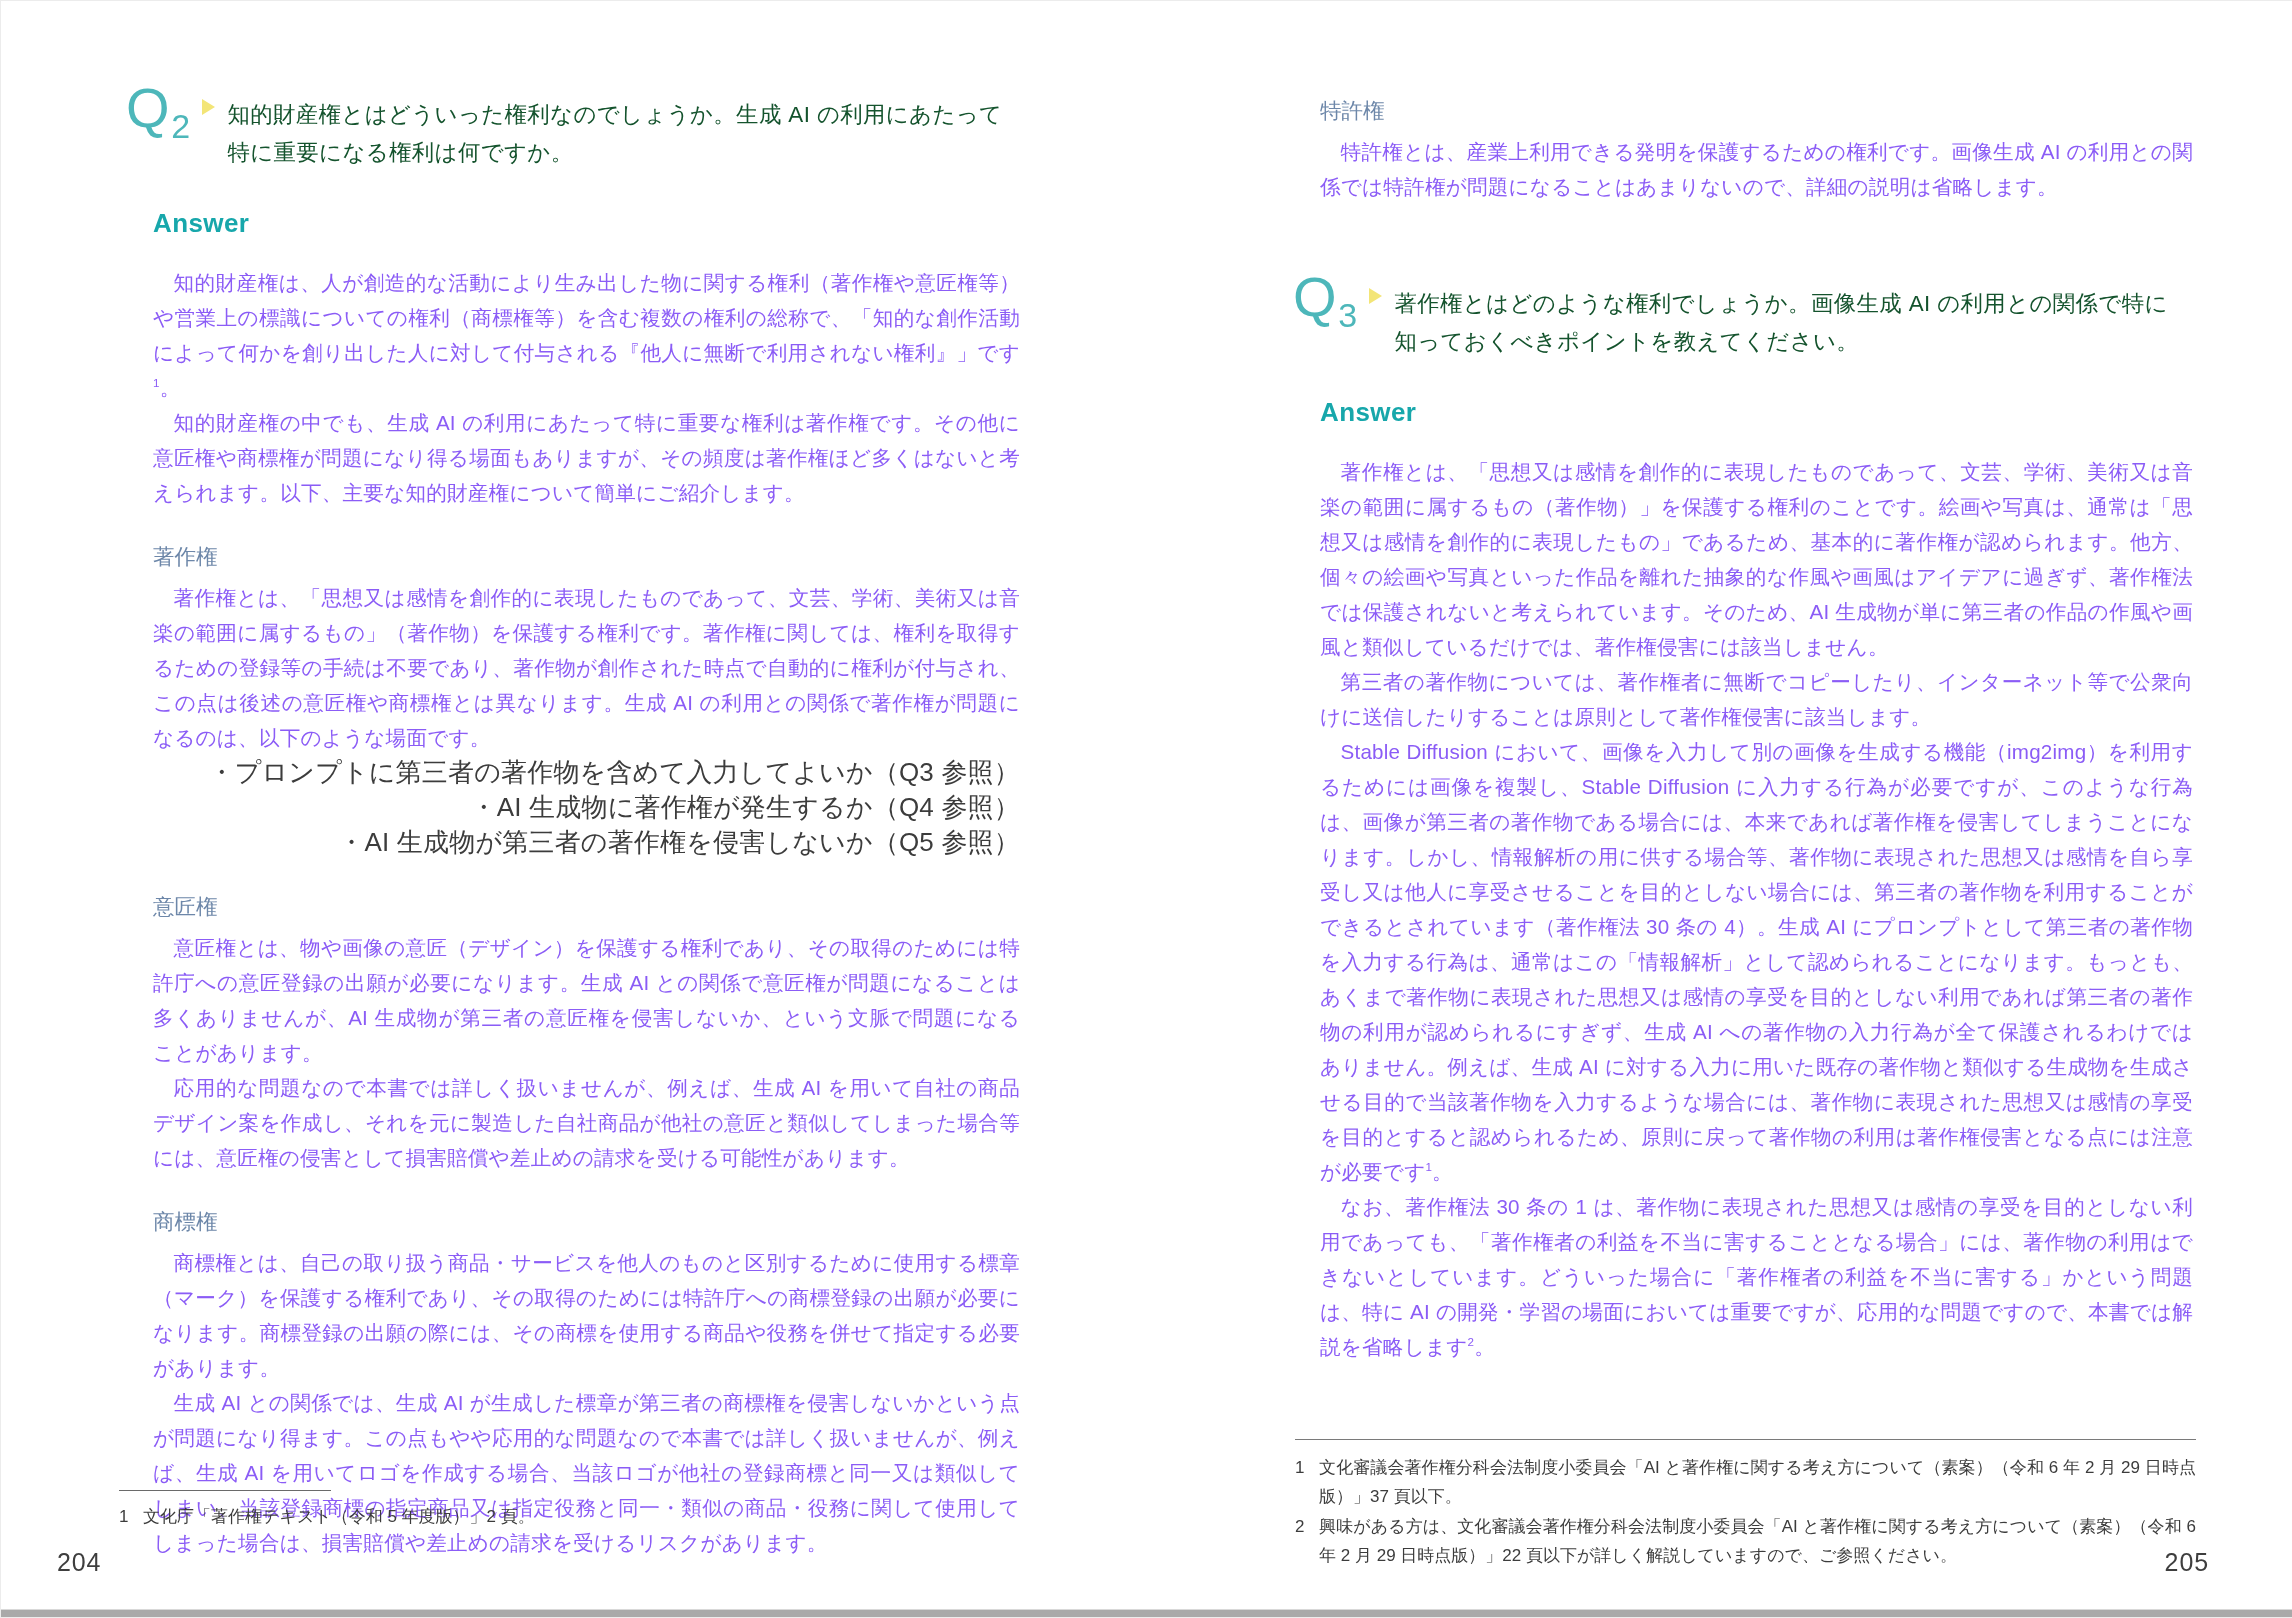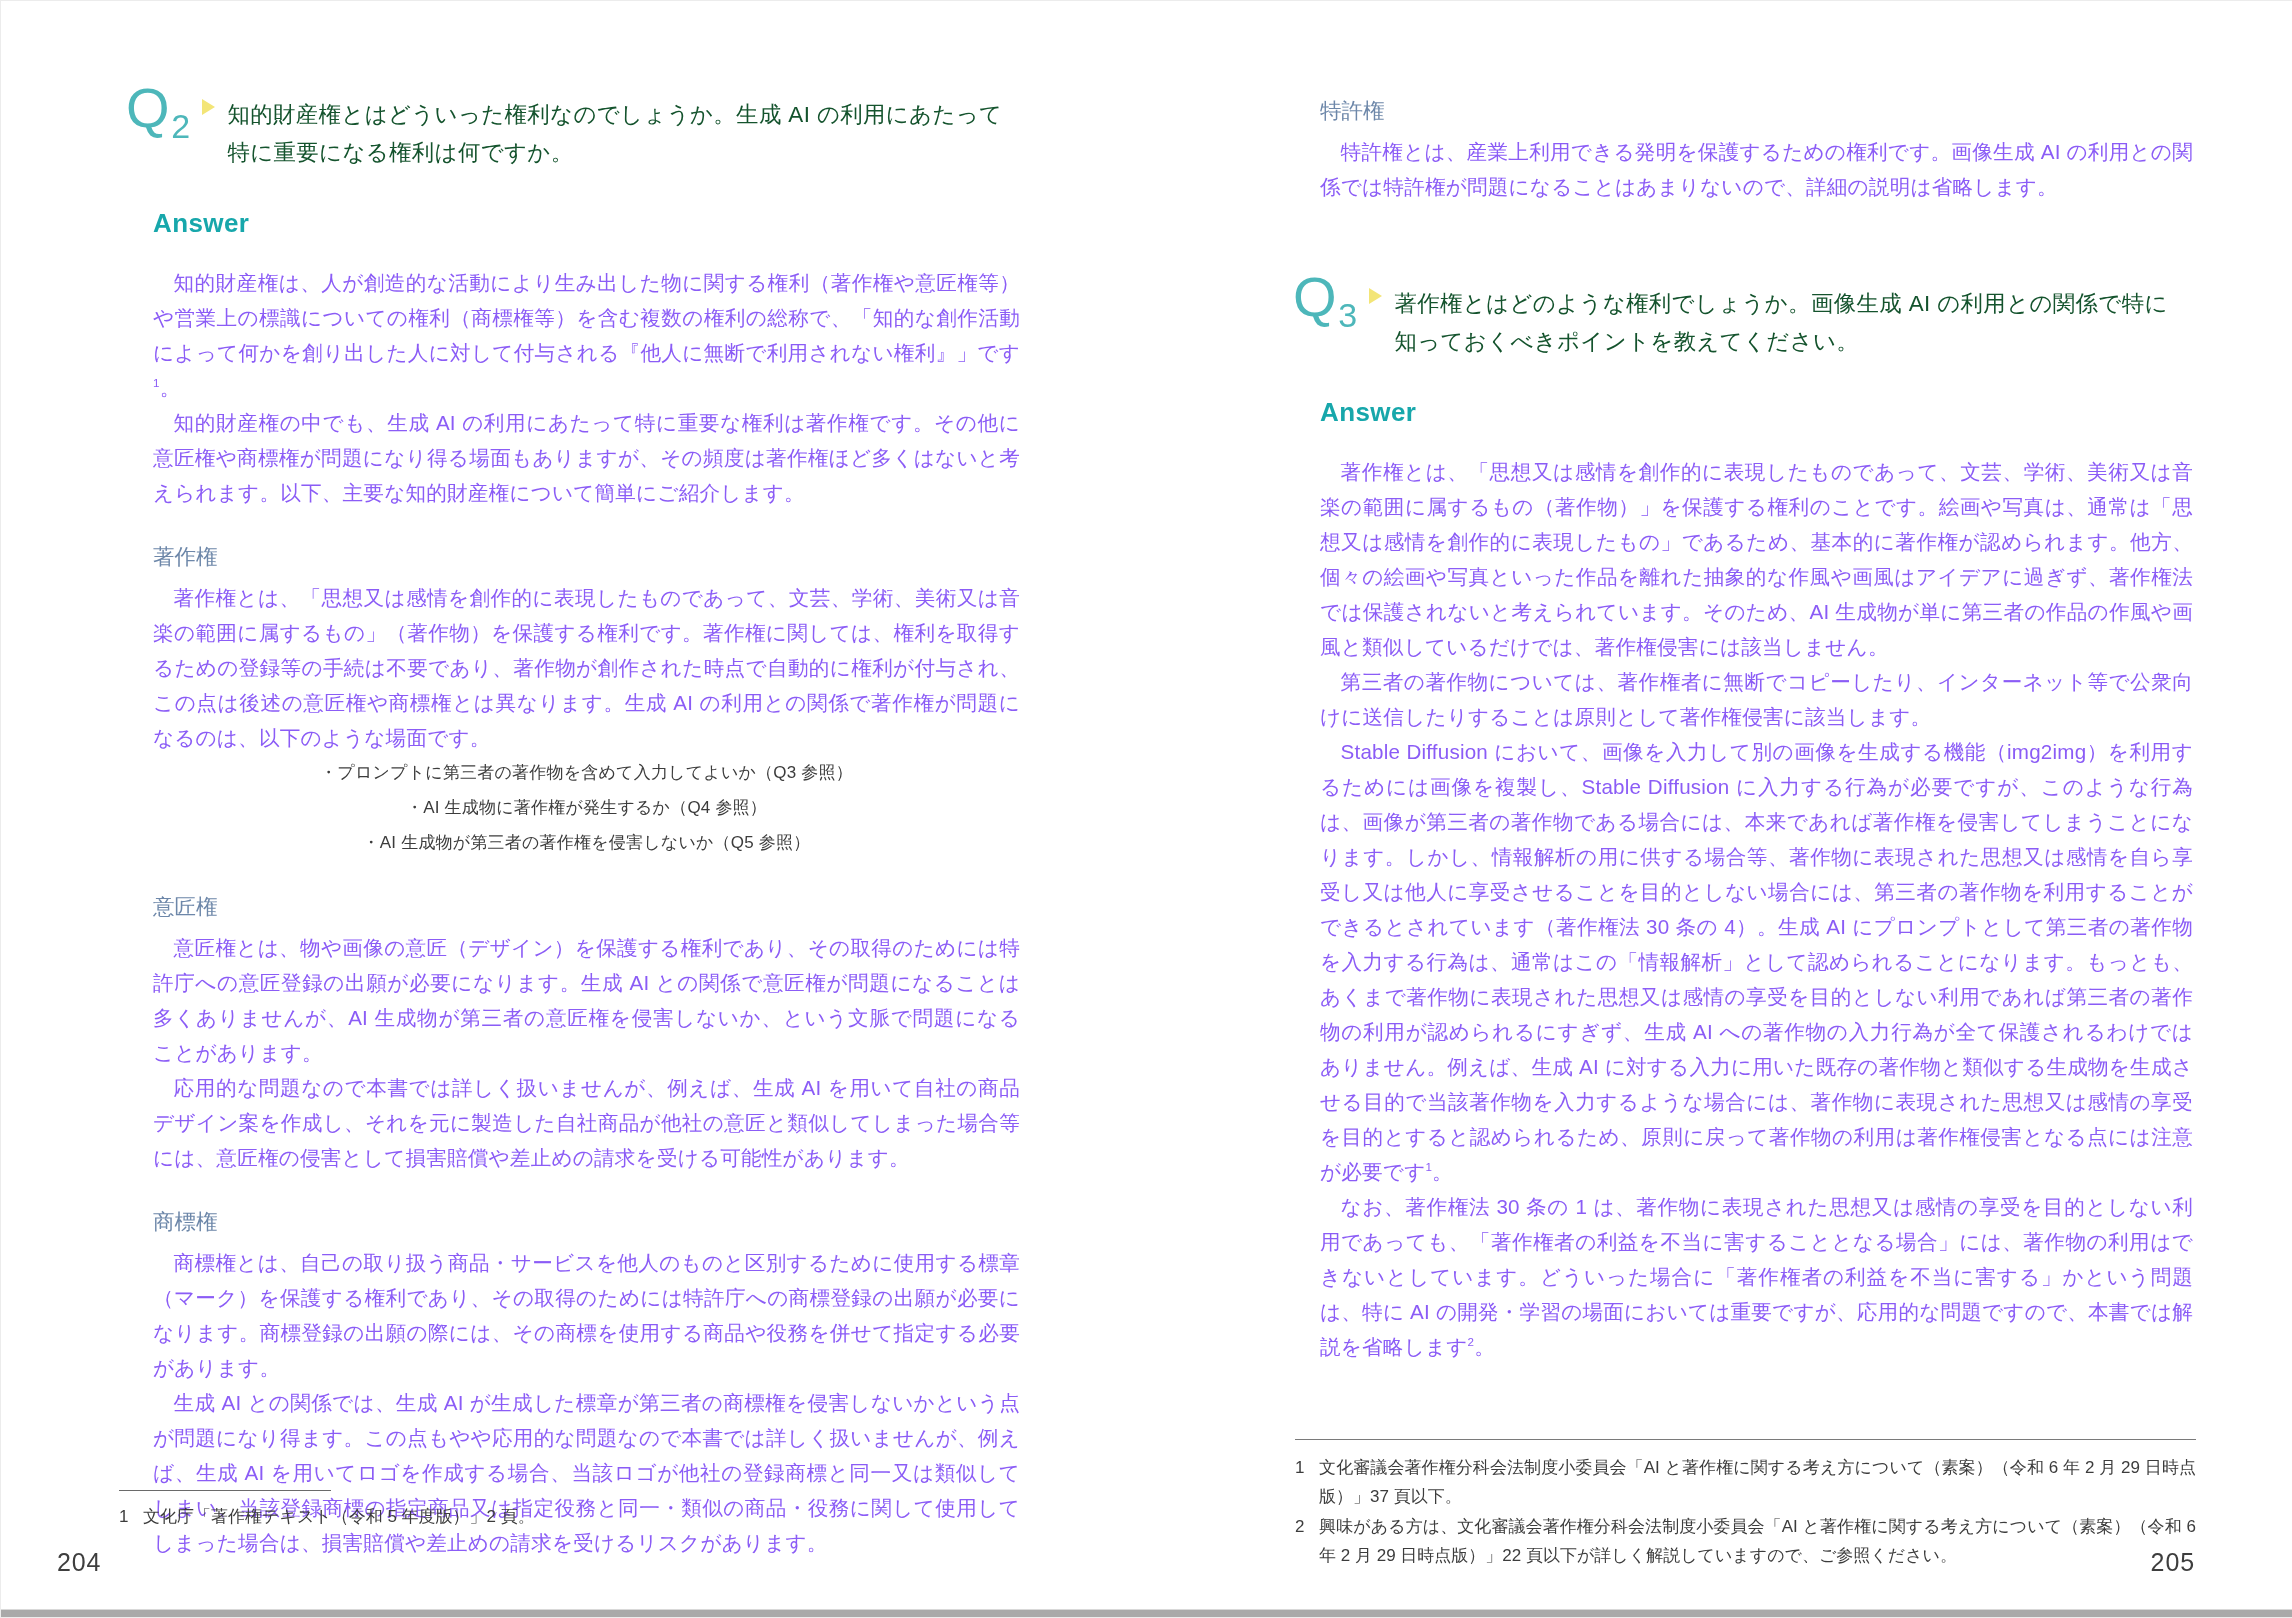--- a/index.html
+++ b/index.html
@@ -32,40 +32,40 @@
   }
   .q-text { font-size:22.4px; line-height:38px; color:#14532d; font-weight:500;
             letter-spacing:0.4px; padding-top:12.5px; }
 
   .answer-label { font-size:26px; font-weight:bold; color:#17a7ab;
                   letter-spacing:0.4px; margin:36px 0 26px 0; }
 
   
   .body-p { margin:0; font-size:20.6px; line-height:35px; letter-spacing:0.2px;
             text-align:justify; text-indent:1em; color:#8b5cf6; }
-  .bullet { margin:0; font-size:17px; line-height:35px; letter-spacing:0.2px;
-            text-align:center; text-indent:0; color:#3c3c3c; }
+  .bullet { margin:0; font-size:26px; line-height:35px; letter-spacing:0.2px;
+            text-align:right; text-indent:0; color:#3c3c3c; }
   .sec-h { margin:32px 0 8px 0; font-size:21.5px; line-height:30px;
            font-weight:500; color:#6d87a9; }
   sup.fnref { font-size:11.6px; vertical-align:super; line-height:0; }
 
   
   .fn-left  { position:absolute; left:-34px; top:1489px; width:645px; }
   .fn-rule-left  { width:212px; border-top:1.8px solid #6a6a6a; margin:0 0 10.7px 0; }
   .fn-right { position:absolute; left:-25px; top:1438px; width:901px; }
   .fn-rule-right { width:100%; border-top:1.8px solid #7a7a7a; margin:0 0 12.5px 0; }
   .fn-item { display:flex; gap:13.4px; font-size:17px; line-height:29px;
              color:#3c3c3c; text-align:justify; margin-bottom:1.8px; }
   .fn-num { flex:0 0 auto; min-width:10.7px; }
   .fn-text { flex:1 1 auto; }
 
   .pagenum { position:absolute; top:1547px; font-size:25px; color:#3e3e3e;
              letter-spacing:0.9px; }
   .pagenum-left  { left:56px; }
-  .pagenum-right { right:97px; }
+  .pagenum-right { right:83px; }
 </style>
 </head>
 <body>
 
 <div class="spread">
 
   <section class="page-col left-col">
 
     <div class="q-header">
       <div class="q-badge">

